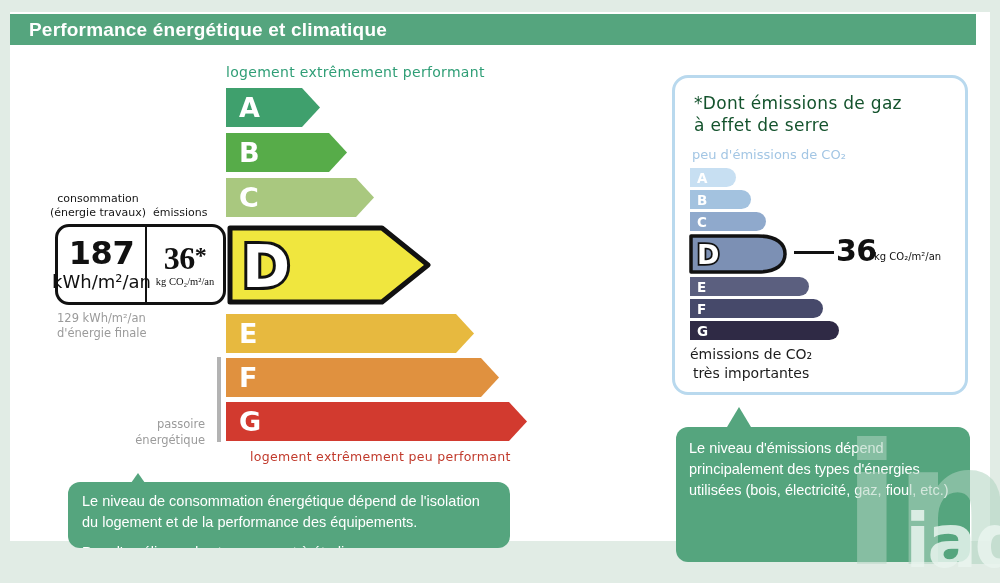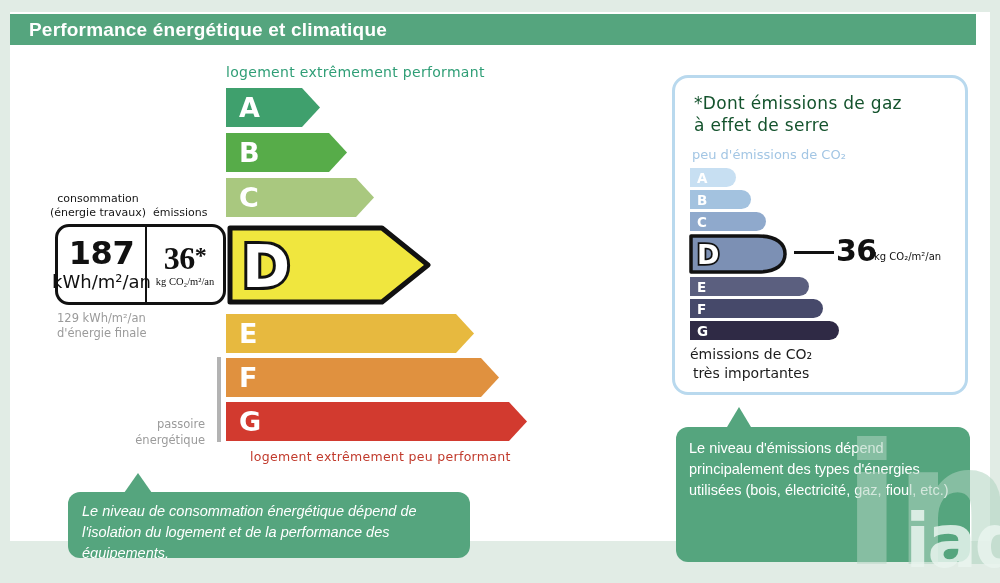--- a/index.html
+++ b/index.html
@@ -40,21 +40,21 @@
   .pill-bar span { color:#fff; font-weight:bold; font-size:13.5px; padding-left:7px; }
   .d-pill { left:688px; top:233px; }
   .co2-line { left:794px; top:251px; width:40px; height:3px; background:#111; }
   .co2-value { left:836px; top:233px; font-size:30px; font-weight:bold; color:#111; letter-spacing:-.5px; }
   .co2-unit { left:874px; top:251px; font-size:10px; color:#111; }
   .co2-caption { left:690px; top:345px; font-size:14px; color:#1c1c1c; line-height:1.35;text-align:center; }
 
   
   .tri { position:absolute; width:0; height:0; border-left:14px solid transparent; border-right:14px solid transparent; border-bottom:20px solid #55a57e; }
   .callout { position:absolute; background:#55a57e; border-radius:12px; color:#fff; font-family:"Liberation Sans", sans-serif; font-size:14.5px; line-height:1.45; padding:9px 14px; overflow:hidden; }
-  .callout-left { left:68px; top:492px; width:402px; height:66px;font-style:italic; }
+  .callout-left { left:68px; top:482px; width:442px; height:66px; }
   .tri-left { left:124px; top:473px; }
   .callout-right { left:676px; top:427px; width:294px; height:135px; padding:11px 13px; }
   .tri-right { left:727px; top:407px; border-left-width:12px; border-right-width:12px; }
   .callout p + p { margin-top:9px; }
   .callout .bold { font-weight:bold; }
 
   
   .wm { pointer-events:none; z-index:5; font-family:"DejaVu Sans", sans-serif; font-weight:bold; }
   .wm-in { left:843px; top:408px; font-size:168px; color:rgba(174,211,192,.55); letter-spacing:-6px; }
   .wm-iad { left:905px; top:498px; font-size:74px; color:rgba(233,245,238,.85); letter-spacing:-3px; }

